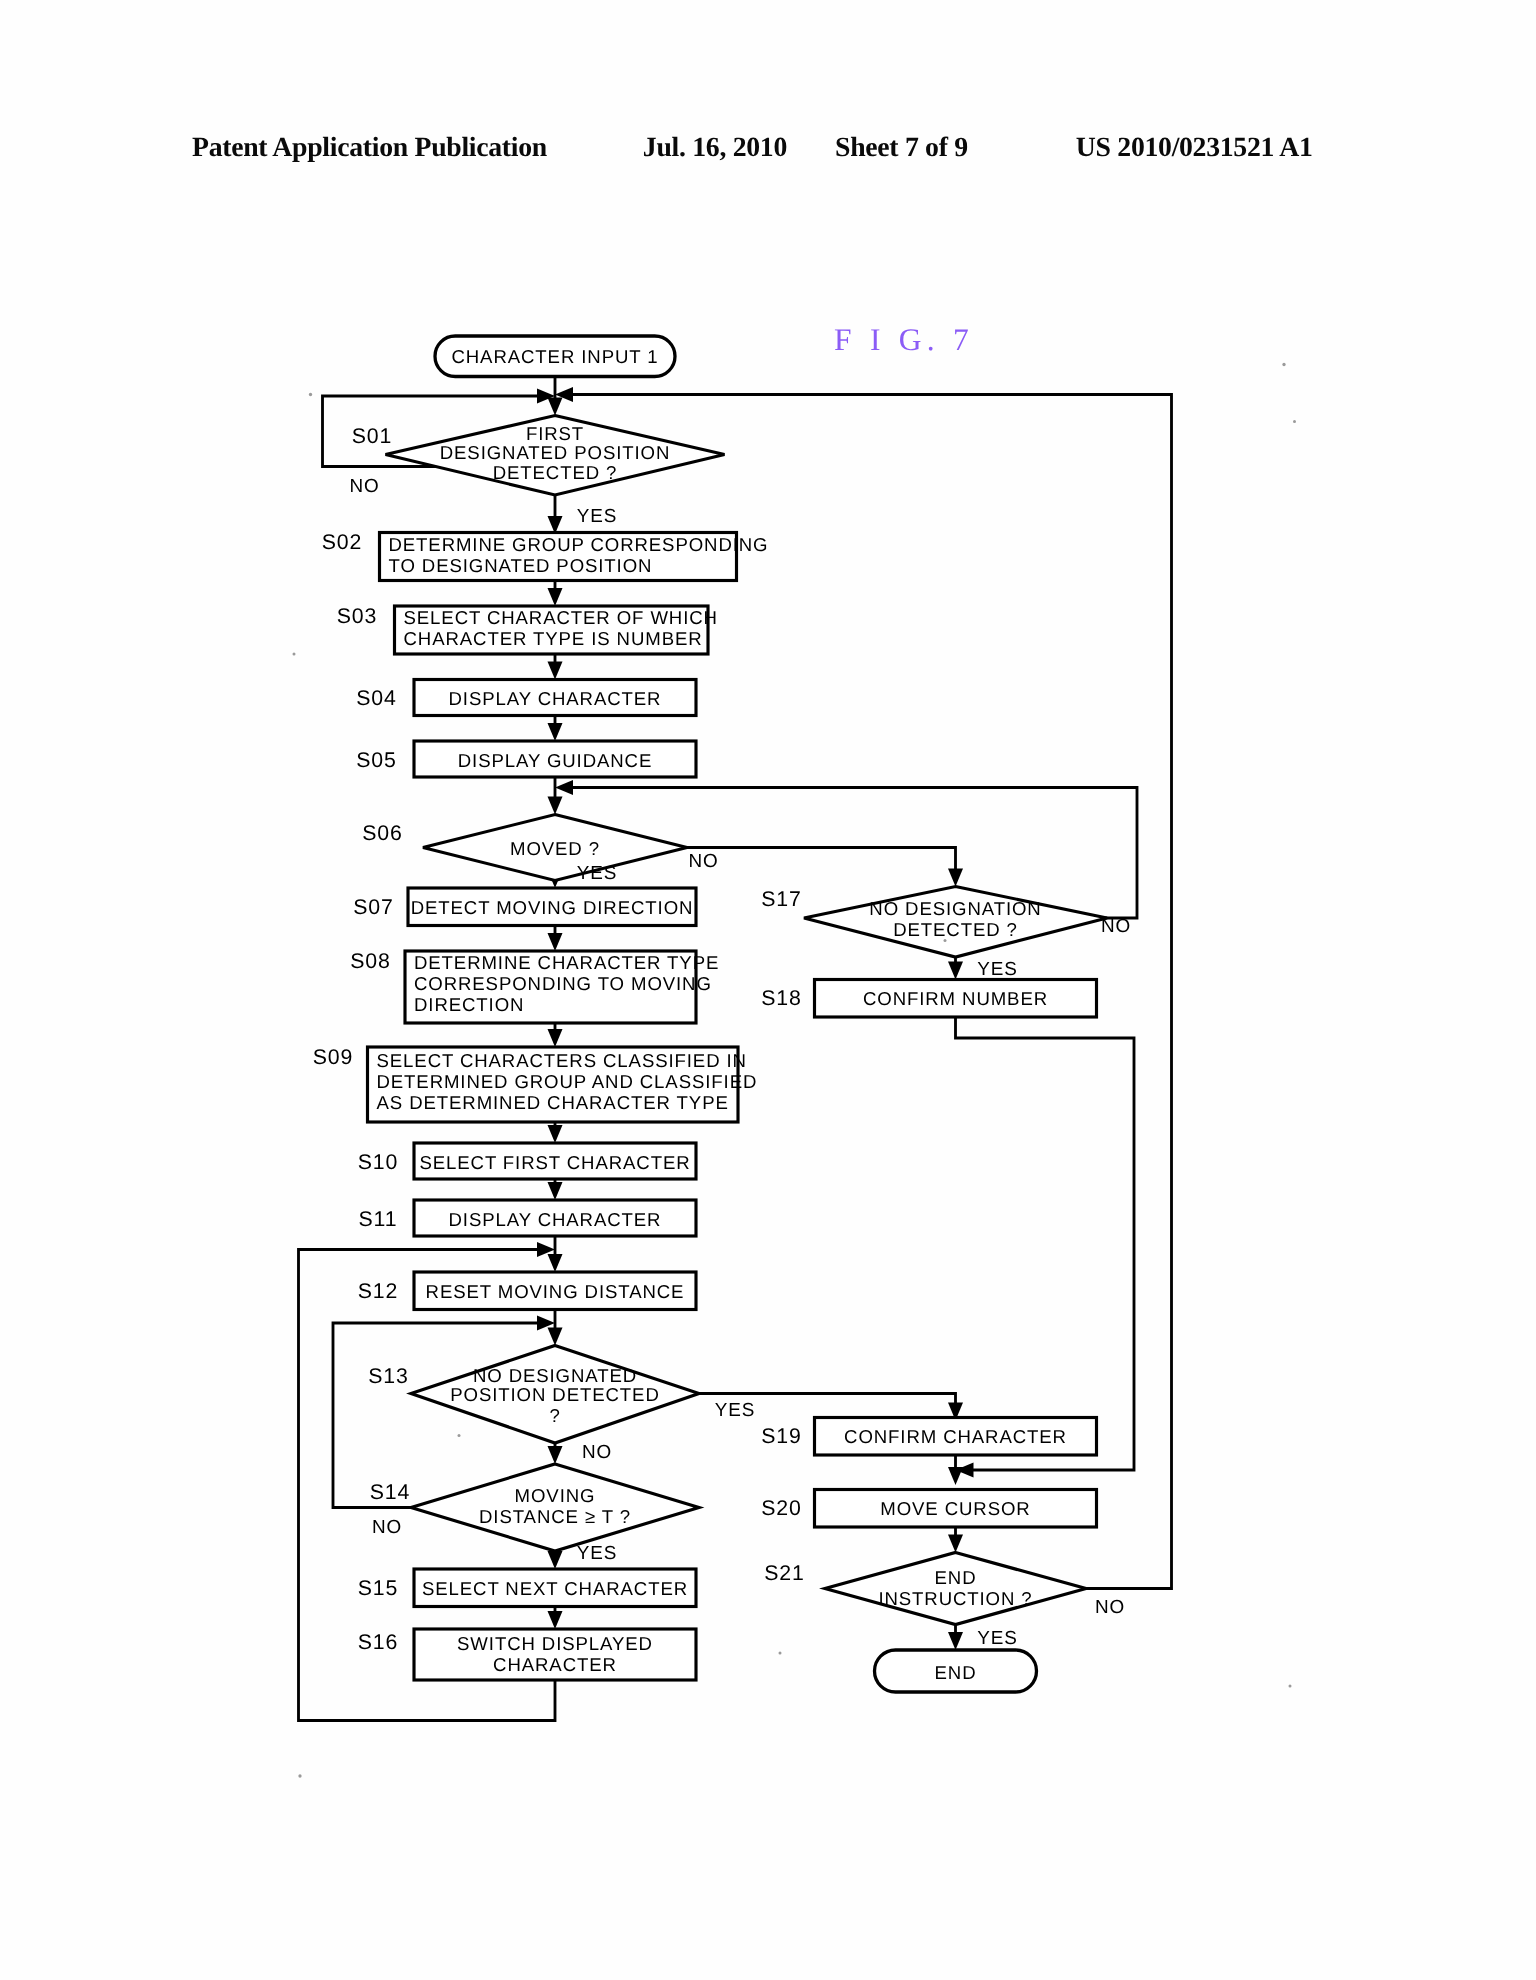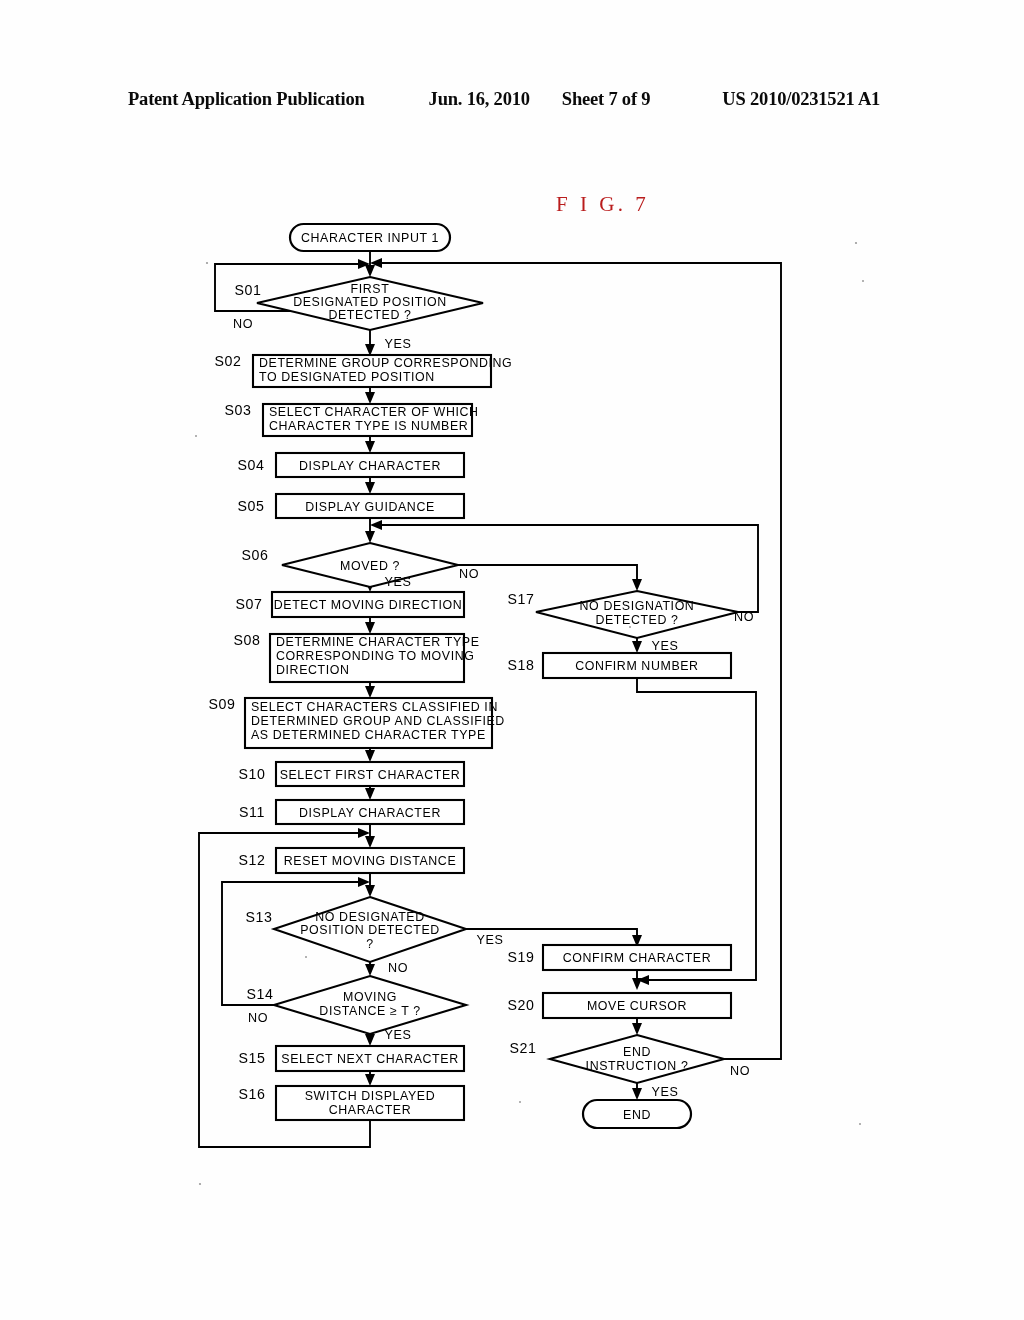--- a/index.html
+++ b/index.html
@@ -39,27 +39,27 @@
     gap: 20px;
   }
   .header .h-pub   { flex: 0 0 auto; }
   .header .h-date  { flex: 0 0 auto; margin-left: 44px; }
   .header .h-sheet { flex: 0 0 auto; margin-left: 12px; }
   .header .h-num   { flex: 0 0 auto; margin-left: 52px; }
 
   
   .fig-label {
     position: absolute;
-    top: 192px;
+    top: 214px;
     left: 556px;
     font-family: "Liberation Serif", serif;
     font-size: 21px;
     font-weight: normal;
     letter-spacing: 3.5px;
-    color: #b91c1c;
+    color: #8b5cf6;
   }
 
   
   #flow {
     position: absolute;
     top: 0;
     left: 0;
     width: 1024px;
     height: 1320px;
   }
@@ -97,21 +97,21 @@
   
   .speck { fill: #9a9a9a; }
 </style>
 </head>
 <body>
 
 <div class="page">
 
   <div class="header">
     <span class="h-pub">Patent Application Publication</span>
-    <span class="h-date">Jun. 16, 2010</span>
+    <span class="h-date">Jul. 16, 2010</span>
     <span class="h-sheet">Sheet 7 of 9</span>
     <span class="h-num">US 2010/0231521 A1</span>
   </div>
 
   <div class="fig-label">F I G.  7</div>
 
   <svg id="flow" viewBox="0 0 1024 1320" xmlns="http://www.w3.org/2000/svg">
 
     <g>
 

